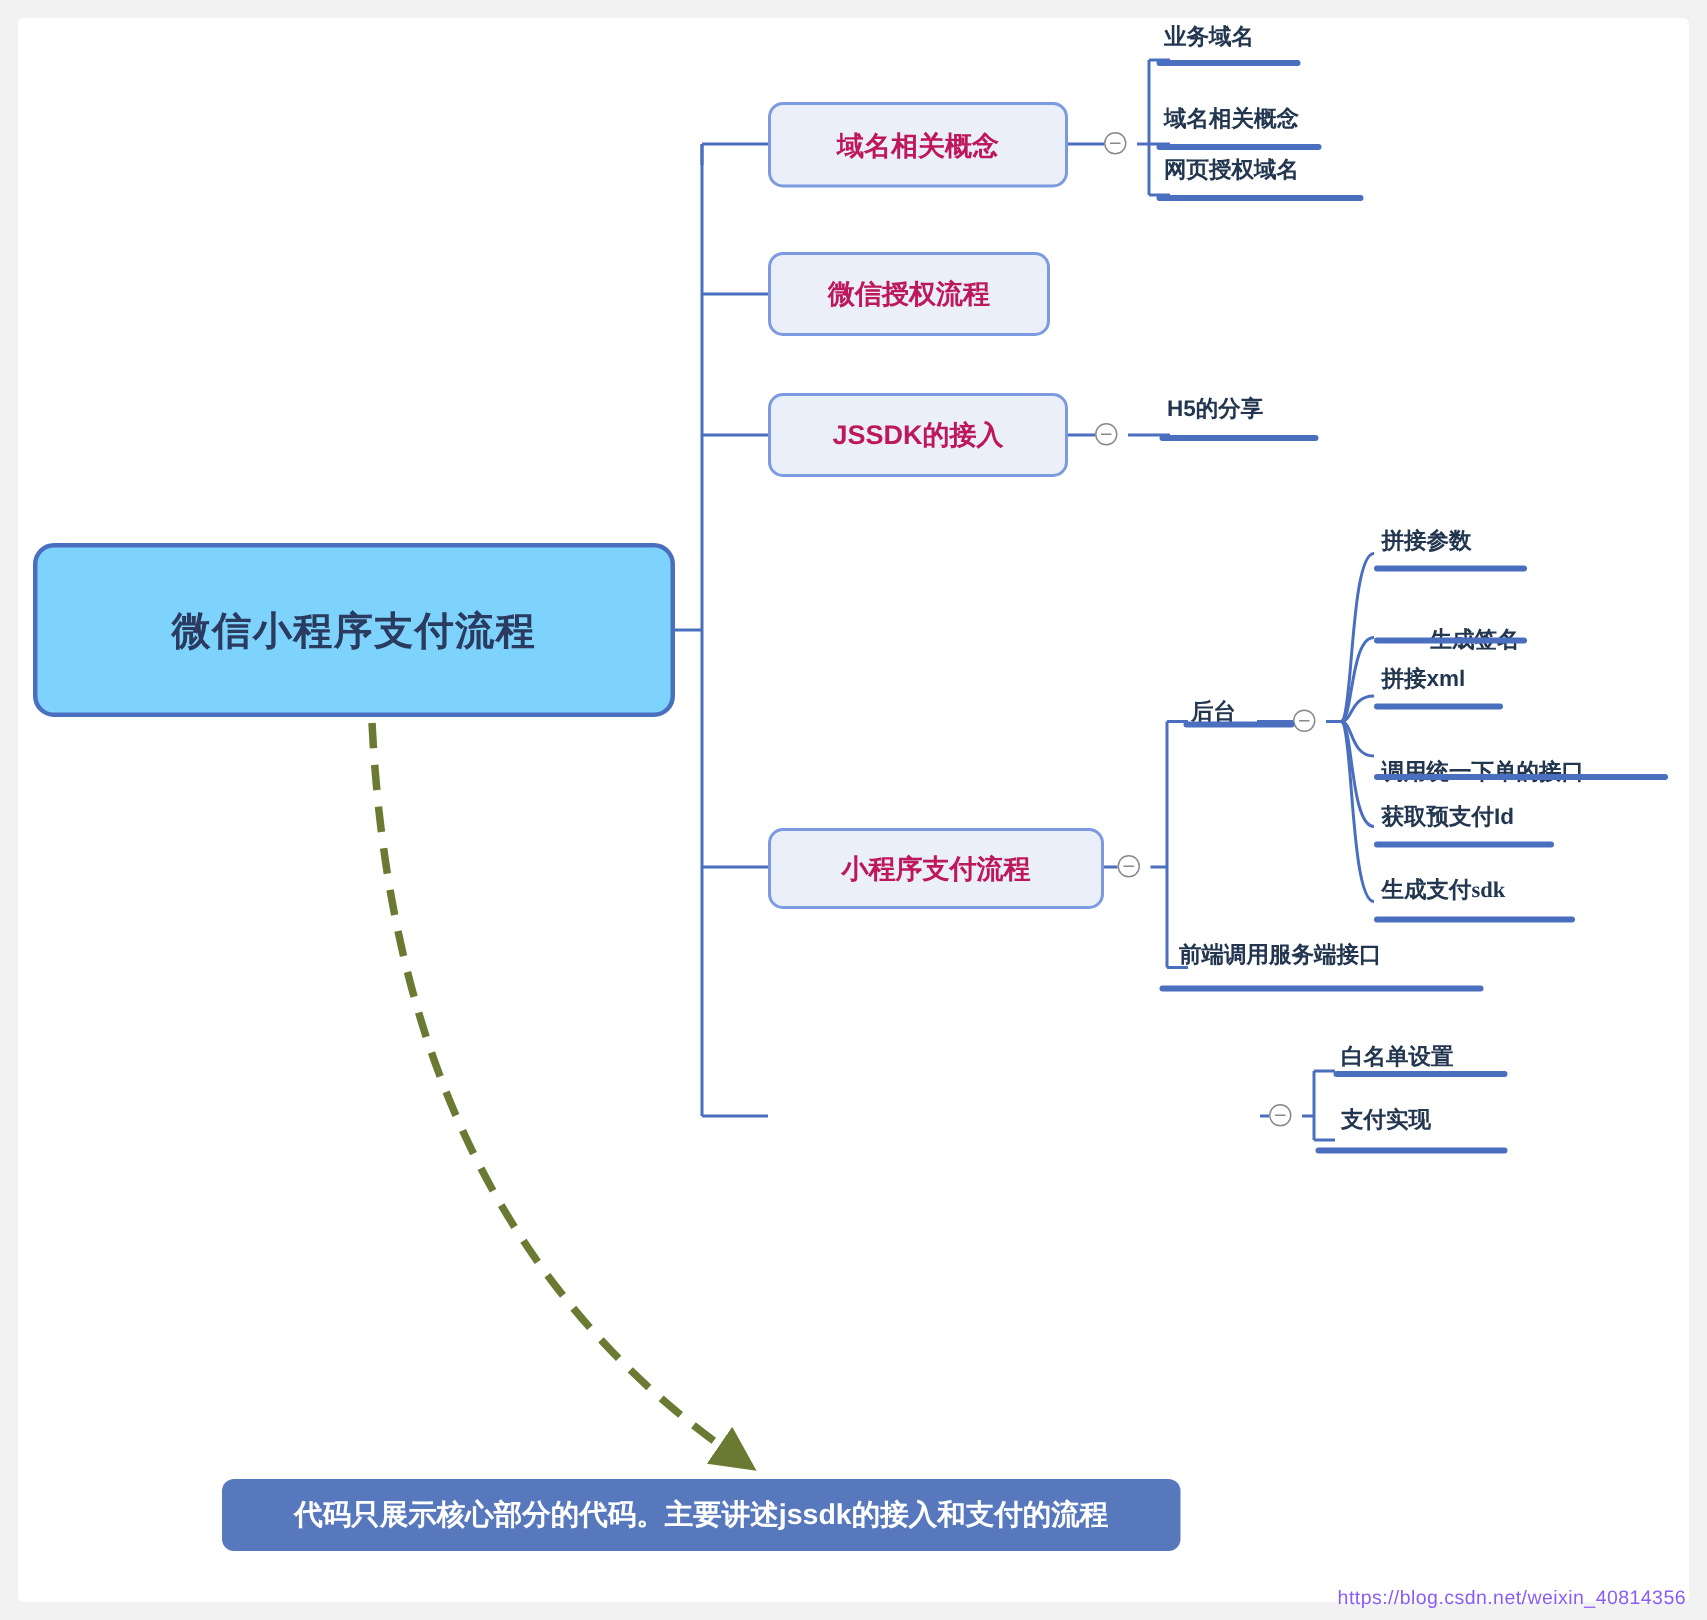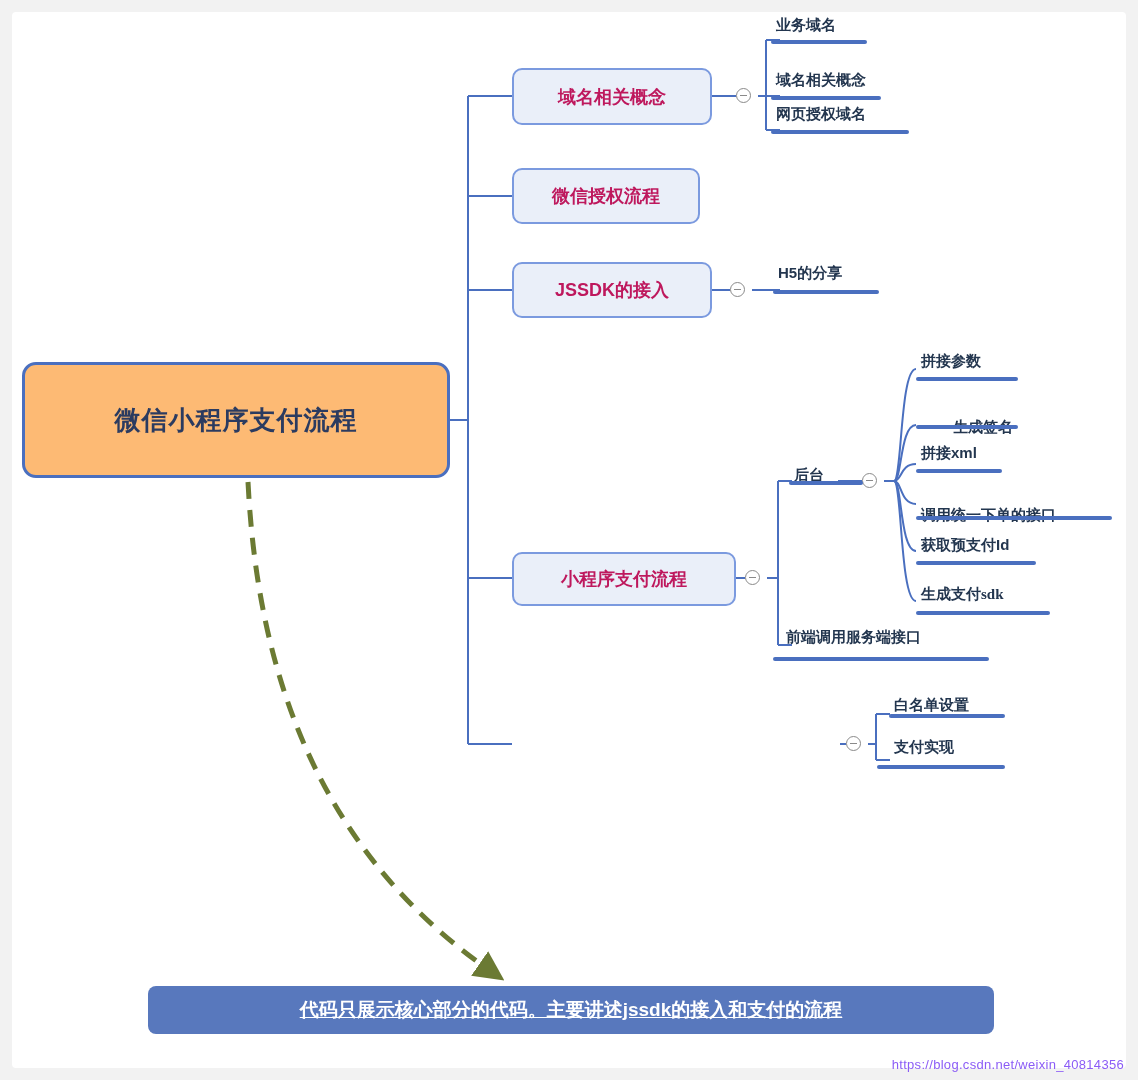--- a/index.html
+++ b/index.html
@@ -30,21 +30,21 @@
     top: 0;
     width: 1138px;
     height: 1080px;
     pointer-events: none;
   }
 
   
   .root-node {
     position: absolute;
     box-sizing: border-box;
-    background: #fdba74;
+    background: #7dd3fc;
     border: 3px solid #4a6fbf;
     border-radius: 14px;
     color: #2b3b60;
     font-size: 26px;
     font-weight: bold;
     display: flex;
     align-items: center;
     justify-content: center;
     letter-spacing: 1px;
   }
@@ -242,18 +242,18 @@
 
   <div class="leaf" style="left:921px; top:585px;font-family:Liberation Serif, serif;">生成支付sdk</div>
   <div class="leaf-underline" style="left:916px; top:611px; width:134px;"></div>
 
   <div class="leaf" style="left:894px; top:696px;">白名单设置</div>
   <div class="leaf-underline" style="left:889px; top:714px; width:116px;"></div>
 
   <div class="leaf" style="left:894px; top:738px;">支付实现</div>
   <div class="leaf-underline" style="left:877px; top:765px; width:128px;"></div>
 
-  <div class="banner" style="left:148px; top:986px; width:846px; height:48px;text-decoration:underline;">
+  <div class="banner" style="left:148px; top:986px; width:639px; height:48px;">
     <span>代码只展示核心部分的代码。主要讲述jssdk的接入和支付的流程</span>
   </div>
 
   <div class="watermark">https://blog.csdn.net/weixin_40814356</div>
 </div>
 
 </body></html>

